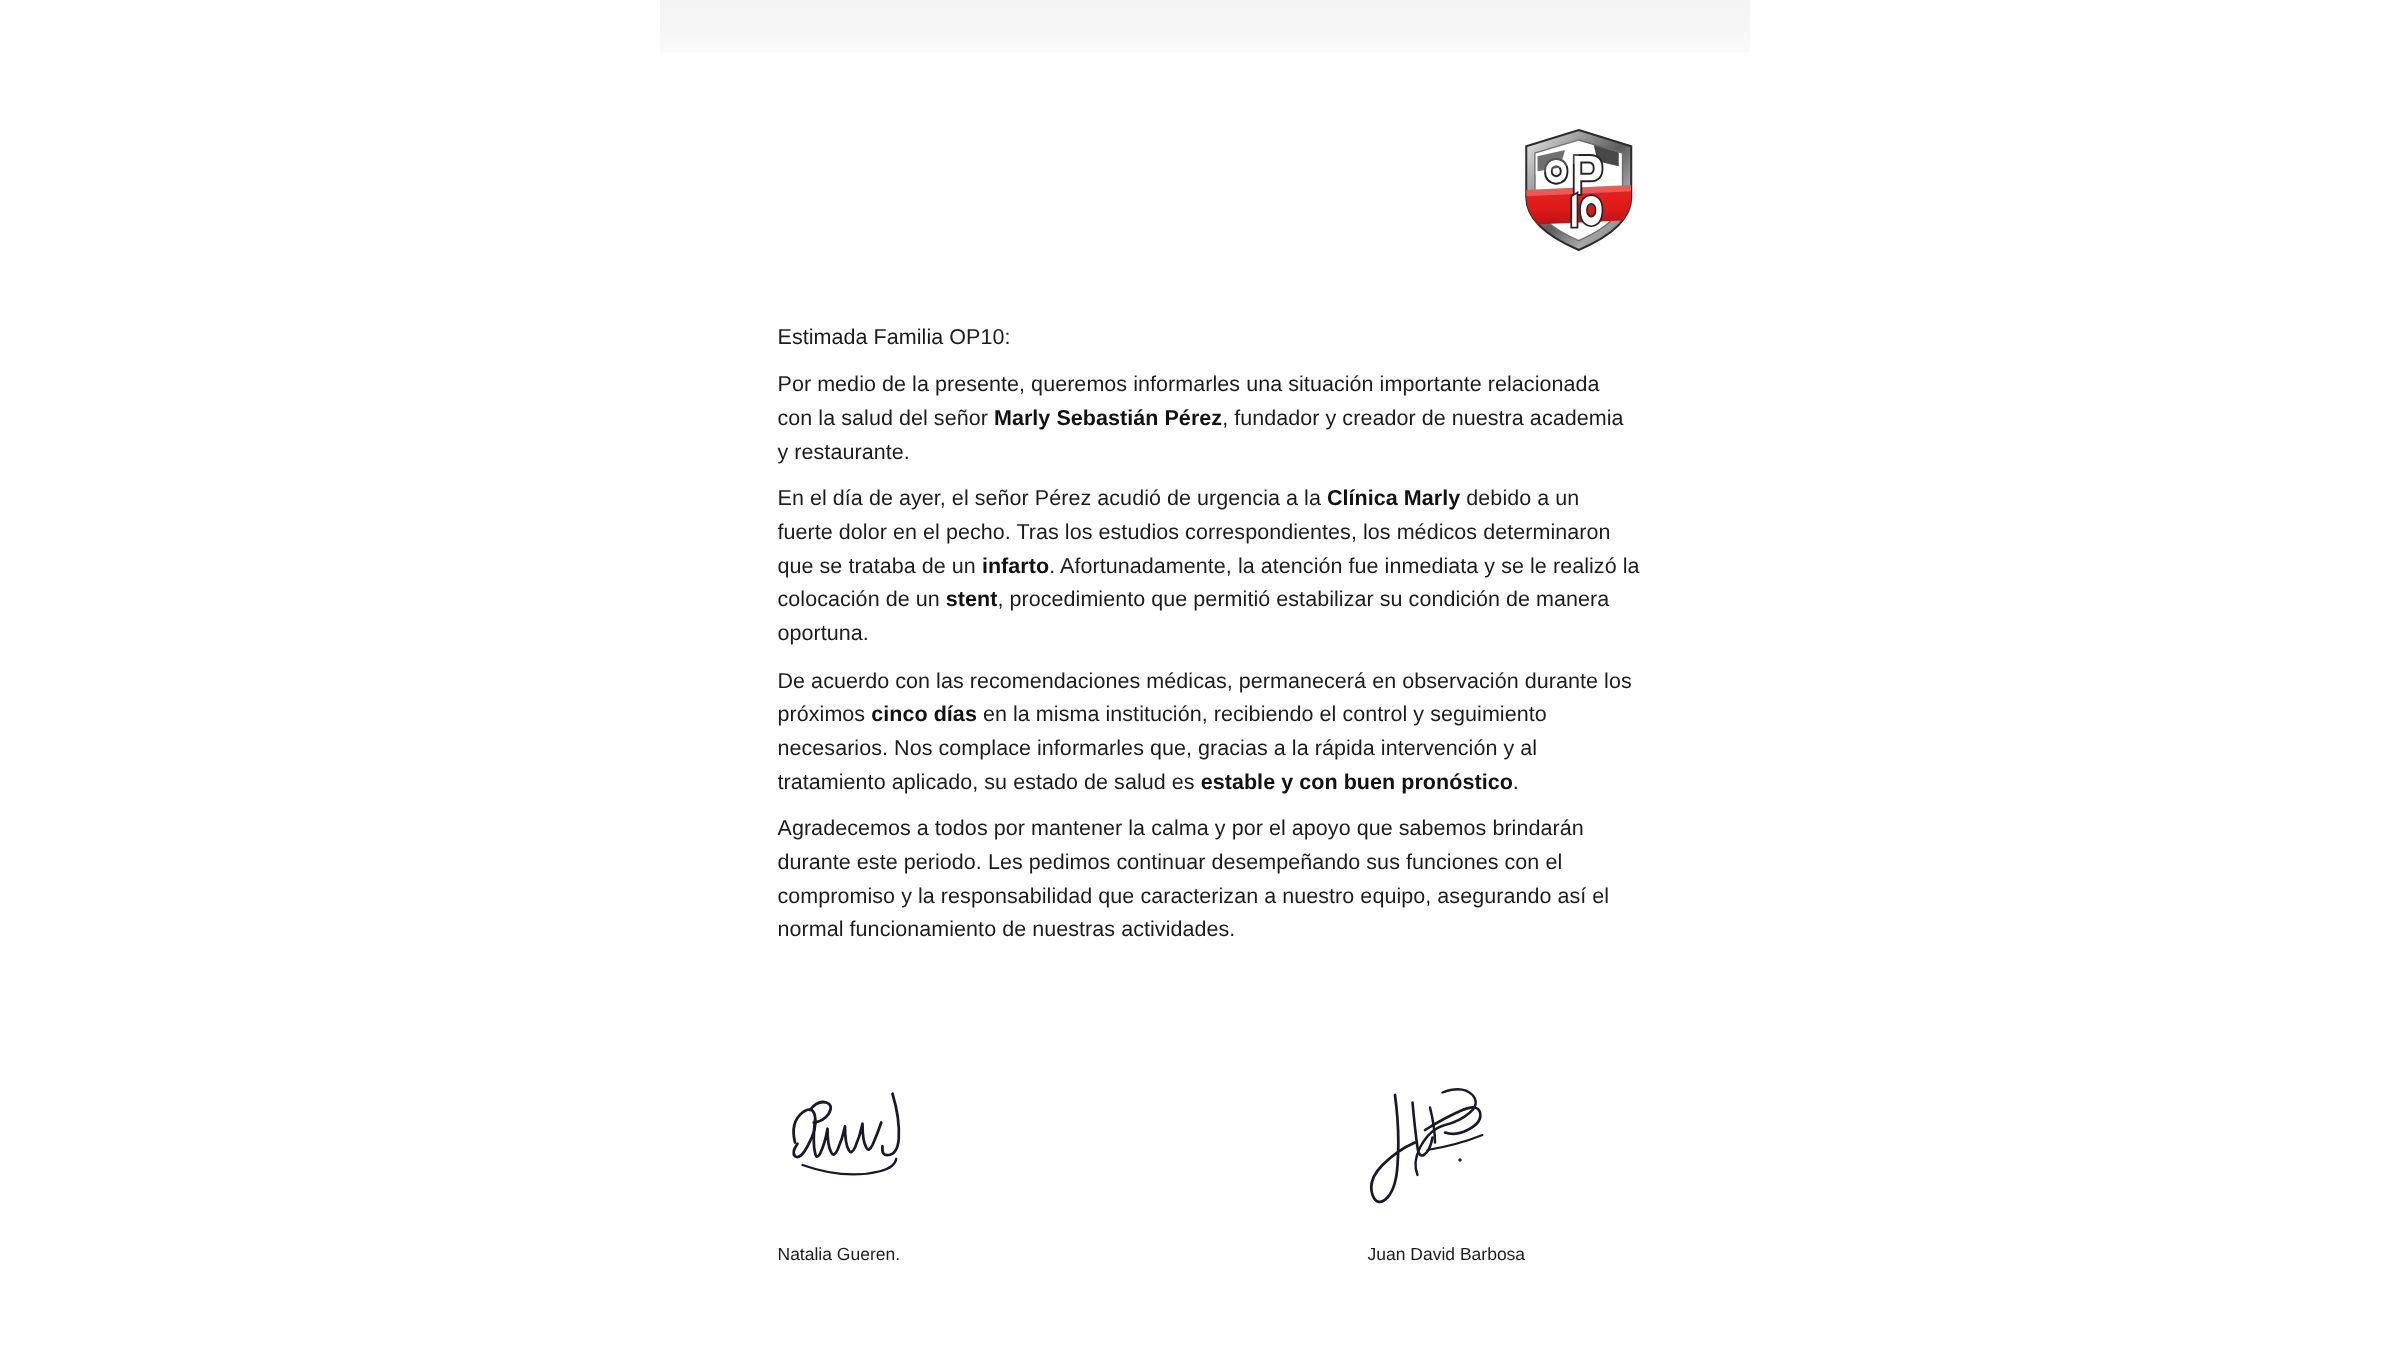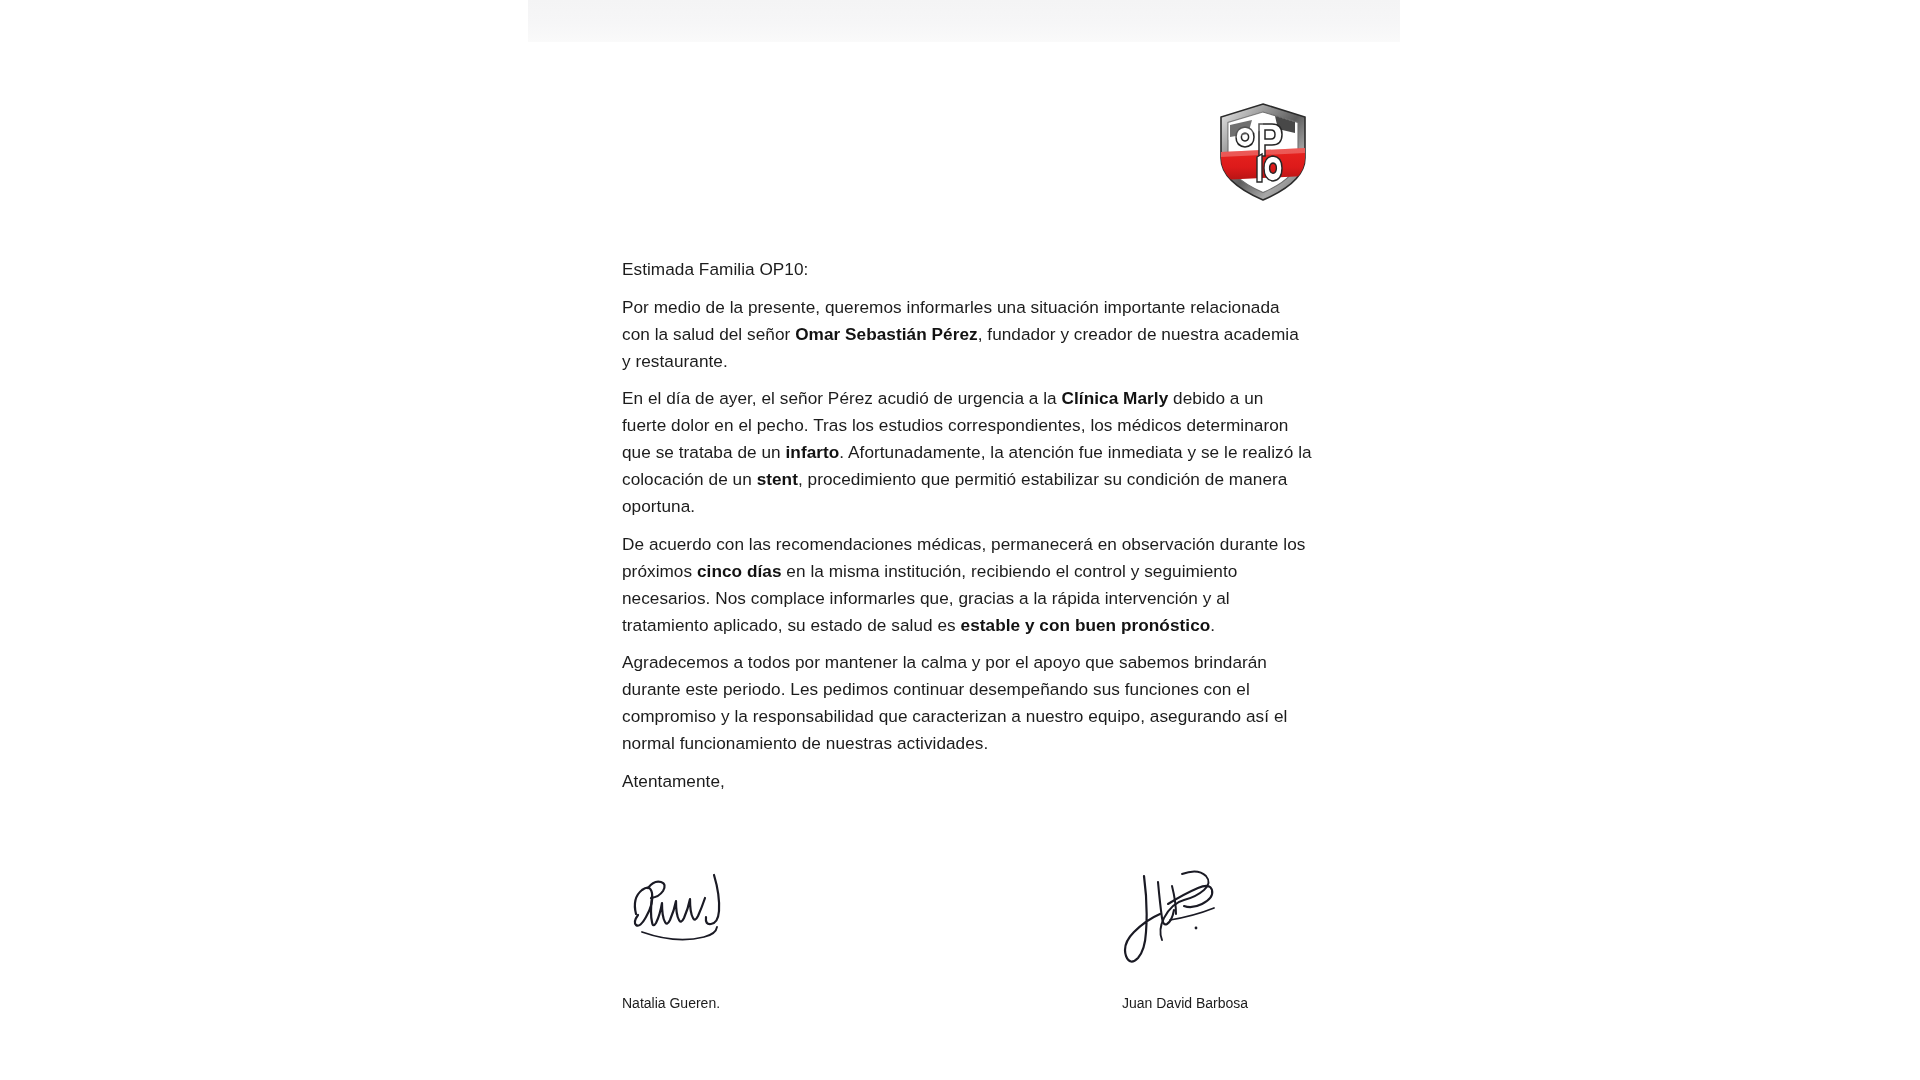--- a/index.html
+++ b/index.html
@@ -79,21 +79,21 @@
     height: 200px;
   }
   .sig-cell {
     position: absolute;
     top: 0;
     width: 230px;
     height: 200px;
   }
   .sig-cell[data-slot="0"] { left: 0px; }
   .sig-cell[data-slot="1"] { left: 210px; }
-  .sig-cell[data-slot="2"] { left: 500px; }
+  .sig-cell[data-slot="2"] { left: 472px; }
 
   .sig-mark {
     position: absolute;
     top: 0;
     left: 0;
     height: 120px;
   }
   .sig-mark svg { display: block; }
 
   .sig-name {
@@ -161,26 +161,25 @@
       </g>
 
       <path d="M13 22.5 L48 12 L48 30 L13 40 Z" fill="#ffffff" opacity="0.22"></path>
     </svg>
   </div>
 
   <div id="letter-body">
 
     <p class="para" id="salutation">Estimada Familia OP10:</p>
 
-    <p class="para">Por medio de la presente, queremos informarles una situación importante relacionada con la salud del señor <b>Omar Sebastián Pérez</b>, fundador y creador de nuestra academia y restaurante.</p>
+    <p class="para">Por medio de la presente, queremos informarles una situación importante relacionada con la salud del señor <b>Marly Sebastián Pérez</b>, fundador y creador de nuestra academia y restaurante.</p>
     <p class="para">En el día de ayer, el señor Pérez acudió de urgencia a la <b>Clínica Marly</b> debido a un fuerte dolor en el pecho. Tras los estudios correspondientes, los médicos determinaron que se trataba de un <b>infarto</b>. Afortunadamente, la atención fue inmediata y se le realizó la colocación de un <b>stent</b>, procedimiento que permitió estabilizar su condición de manera oportuna.</p>
     <p class="para">De acuerdo con las recomendaciones médicas, permanecerá en observación durante los próximos <b>cinco días</b> en la misma institución, recibiendo el control y seguimiento necesarios. Nos complace informarles que, gracias a la rápida intervención y al tratamiento aplicado, su estado de salud es <b>estable y con buen pronóstico</b>.</p>
     <p class="para">Agradecemos a todos por mantener la calma y por el apoyo que sabemos brindarán durante este periodo. Les pedimos continuar desempeñando sus funciones con el compromiso y la responsabilidad que caracterizan a nuestro equipo, asegurando así el normal funcionamiento de nuestras actividades.</p>
 
-    <p class="para" id="closing-line">Atentamente,</p>
   </div>
 
   <div id="signature-row">
 
     <div class="sig-cell" data-slot="0">
       <div class="sig-mark">
         <svg width="150" height="120" viewBox="0 0 150 120" xmlns="http://www.w3.org/2000/svg" aria-hidden="true">
           <g fill="none" stroke="#1a1a24" stroke-linecap="round" stroke-linejoin="round">
             <path d="M14 66 q-4 -16 6 -24 q8 -6 10 3 q2 10 -6 24 q-6 11 -10 8 q-3 -3 2 -10" stroke-width="2.2"></path>
             <path d="M26 40 q6 -8 13 -6 q6 2 2 9 q-4 6 -12 7" stroke-width="2.2"></path>

